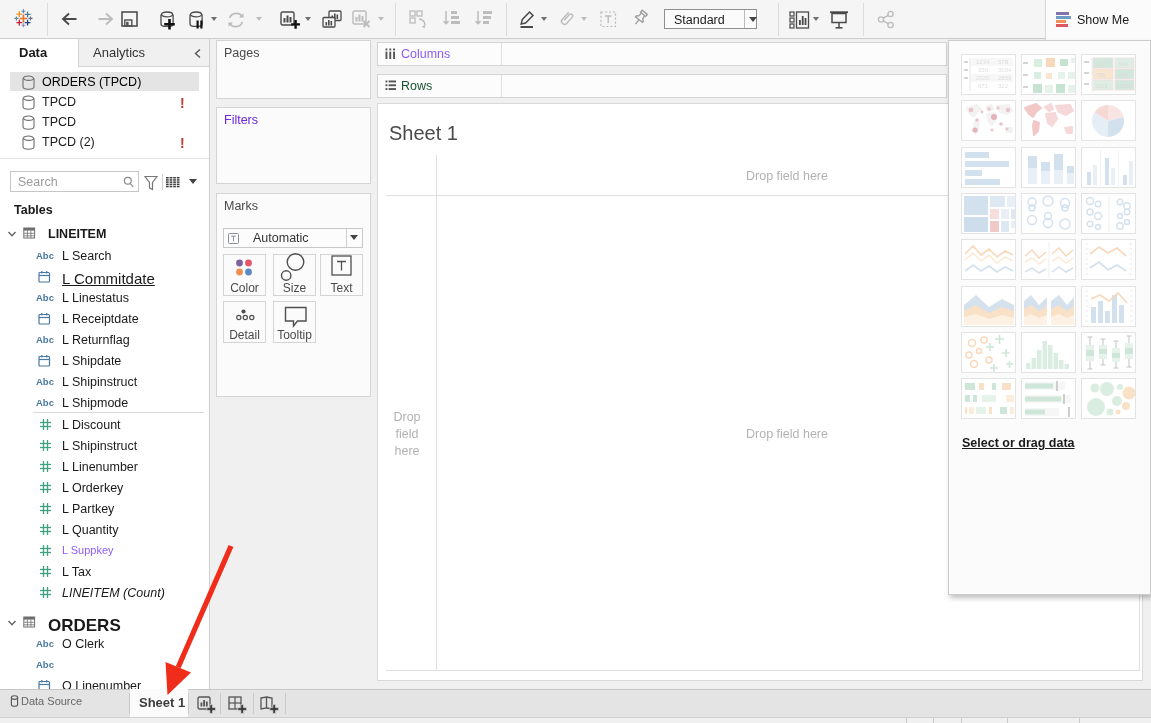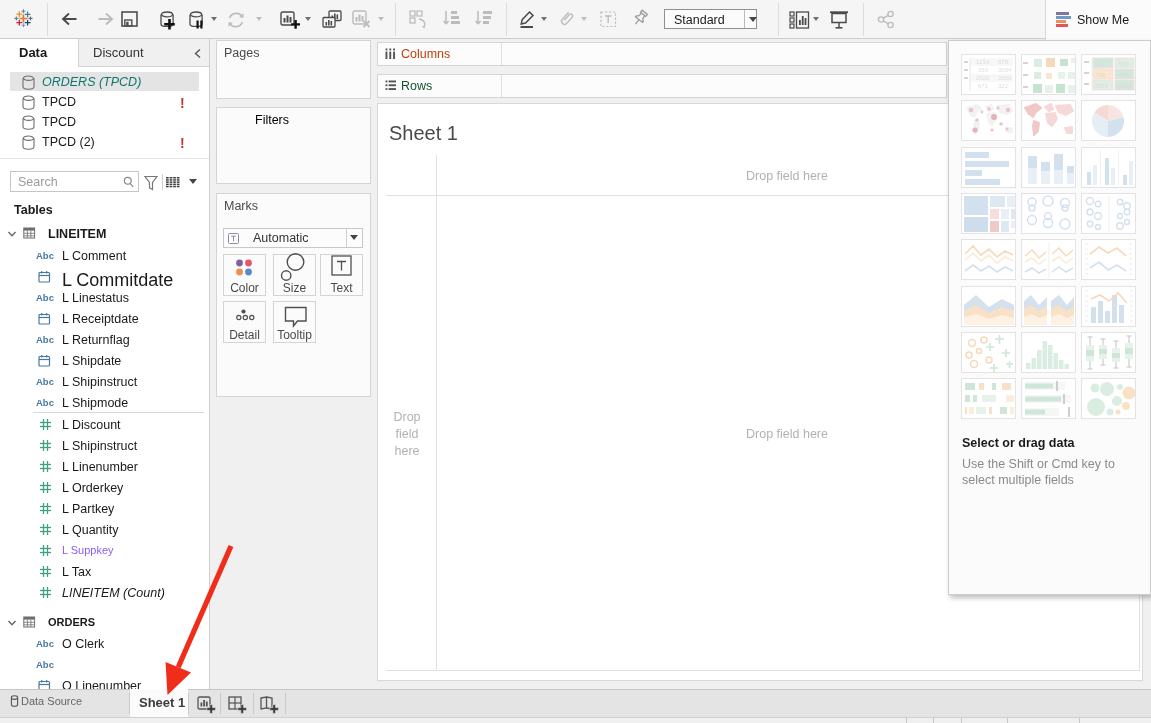--- a/index.html
+++ b/index.html
@@ -163,30 +163,30 @@
 <svg style="position:absolute;left:1056px;top:12px;" width="16" height="16" viewBox="0 0 16 16">
       <rect x="0" y="0" width="13" height="3" fill="#8074a8"></rect>
 <rect x="0" y="4" width="15" height="3" fill="#6e9bc4"></rect>
 <rect x="0" y="8" width="10" height="3" fill="#f0905a"></rect>
 <rect x="0" y="12" width="12" height="3" fill="#e0565f"></rect>
     </svg>
 <div class="txt" style="left:1077px;top:13px;font-size:12.5px;color:#1a1a1a;">Show Me</div>
 <div style="position:absolute;left:0;top:39px;width:210px;height:650px;background:#fff;"></div>
 <div style="position:absolute;left:78px;top:39px;width:132px;height:28px;background:#f0f0f0;border-left:1px solid #d4d4d4;border-bottom:1px solid #d4d4d4;"></div>
 <div class="txt" style="left:19px;top:45px;font-weight:bold;font-size:13px;color:#1a1a1a;">Data</div>
-<div class="txt" style="left:93px;top:45px;font-size:13px;color:#333;">Discount</div>
+<div class="txt" style="left:93px;top:45px;font-size:13px;color:#333;">Analytics</div>
 <svg style="position:absolute;left:193px;top:48px;" width="9" height="11" viewBox="0 0 9 11">
       <path d="M 7 1.5 L 2.5 5.5 L 7 9.5" fill="none" stroke="#555" stroke-width="1.4"></path>
     </svg>
 <div style="position:absolute;left:10px;top:72px;width:189px;height:19px;background:#e4e4e4;"></div>
 <svg style="position:absolute;left:22px;top:75px;" width="13.0" height="15.0" viewBox="0 0 13.0 15.0">
       <ellipse cx="6.5" cy="3.2" rx="5.0" ry="2.2" fill="none" stroke="#6e6e6e" stroke-width="1.1"></ellipse>
 <path d="M 1 3.2 L 1 11.8 A 5.0 2.2 0 0 0 12.0 11.8 L 12.0 3.2" fill="none" stroke="#6e6e6e" stroke-width="1.1"></path>
     </svg>
-<div class="txt" style="left:42px;top:75px;font-size:12.5px;color:#0f766e;font-style:italic;">ORDERS (TPCD)</div>
+<div class="txt" style="left:42px;top:75px;font-size:12.5px;color:#000000;">ORDERS (TPCD)</div>
 <svg style="position:absolute;left:22px;top:95px;" width="13.0" height="15.0" viewBox="0 0 13.0 15.0">
       <ellipse cx="6.5" cy="3.2" rx="5.0" ry="2.2" fill="none" stroke="#6e6e6e" stroke-width="1.1"></ellipse>
 <path d="M 1 3.2 L 1 11.8 A 5.0 2.2 0 0 0 12.0 11.8 L 12.0 3.2" fill="none" stroke="#6e6e6e" stroke-width="1.1"></path>
     </svg>
 <div class="txt" style="left:42px;top:95px;font-size:12.5px;color:#1a1a1a;">TPCD</div>
 <div class="txt" style="left:180px;top:95px;color:#c4372c;font-weight:bold;font-size:14px;">!</div>
 <svg style="position:absolute;left:22px;top:115px;" width="13.0" height="15.0" viewBox="0 0 13.0 15.0">
       <ellipse cx="6.5" cy="3.2" rx="5.0" ry="2.2" fill="none" stroke="#6e6e6e" stroke-width="1.1"></ellipse>
 <path d="M 1 3.2 L 1 11.8 A 5.0 2.2 0 0 0 12.0 11.8 L 12.0 3.2" fill="none" stroke="#6e6e6e" stroke-width="1.1"></path>
     </svg>
@@ -239,28 +239,28 @@
 <svg style="position:absolute;left:23px;top:227px;" width="13" height="12" viewBox="0 0 13 12">
       <rect x="0.8" y="1" width="10.8" height="10" fill="none" stroke="#6e6e6e" stroke-width="1"></rect>
 <rect x="0.8" y="1" width="10.8" height="2.6" fill="#6e6e6e"></rect>
 <line x1="1" y1="6.3" x2="11.3" y2="6.3" stroke="#6e6e6e" stroke-width="0.8"></line>
 <line x1="1" y1="8.8" x2="11.3" y2="8.8" stroke="#6e6e6e" stroke-width="0.8"></line>
 <line x1="4.4" y1="3.6" x2="4.4" y2="10.8" stroke="#6e6e6e" stroke-width="0.8"></line>
 <line x1="7.9" y1="3.6" x2="7.9" y2="10.8" stroke="#6e6e6e" stroke-width="0.8"></line>
     </svg>
 <div class="txt" style="left:48px;top:227px;font-weight:bold;font-size:12.5px;color:#1a1a1a;">LINEITEM</div>
 <div style="position:absolute;left:36px;top:250px;font-size:9.5px;color:#4879a0;font-weight:bold;letter-spacing:0px;">Abc</div>
-<div class="txt" style="left:62px;top:249px;font-size:12.5px;color:#1a1a1a;">L Comment</div>
+<div class="txt" style="left:62px;top:249px;font-size:12.5px;color:#1a1a1a;">L Search</div>
 <svg style="position:absolute;left:38px;top:270px;" width="13" height="13" viewBox="0 0 13 13">
       <rect x="1" y="2.5" width="10.5" height="9.5" rx="1" fill="none" stroke="#4879a0" stroke-width="1.2"></rect>
 <line x1="1" y1="5.5" x2="11.5" y2="5.5" stroke="#4879a0" stroke-width="1.2"></line>
 <line x1="3.8" y1="1" x2="3.8" y2="3.5" stroke="#4879a0" stroke-width="1.2"></line>
 <line x1="8.7" y1="1" x2="8.7" y2="3.5" stroke="#4879a0" stroke-width="1.2"></line>
     </svg>
-<div class="txt" style="left:62px;top:270px;font-size:18px;color:#1a1a1a;">L Commitdate</div>
+<div class="txt" style="left:62px;top:270px;font-size:15px;color:#1a1a1a;text-decoration:underline;">L Commitdate</div>
 <div style="position:absolute;left:36px;top:292px;font-size:9.5px;color:#4879a0;font-weight:bold;letter-spacing:0px;">Abc</div>
 <div class="txt" style="left:62px;top:291px;font-size:12.5px;color:#1a1a1a;">L Linestatus</div>
 <svg style="position:absolute;left:38px;top:312px;" width="13" height="13" viewBox="0 0 13 13">
       <rect x="1" y="2.5" width="10.5" height="9.5" rx="1" fill="none" stroke="#4879a0" stroke-width="1.2"></rect>
 <line x1="1" y1="5.5" x2="11.5" y2="5.5" stroke="#4879a0" stroke-width="1.2"></line>
 <line x1="3.8" y1="1" x2="3.8" y2="3.5" stroke="#4879a0" stroke-width="1.2"></line>
 <line x1="8.7" y1="1" x2="8.7" y2="3.5" stroke="#4879a0" stroke-width="1.2"></line>
     </svg>
 <div class="txt" style="left:62px;top:312px;font-size:12.5px;color:#1a1a1a;">L Receiptdate</div>
 <div style="position:absolute;left:36px;top:334px;font-size:9.5px;color:#4879a0;font-weight:bold;letter-spacing:0px;">Abc</div>
@@ -362,37 +362,37 @@
       <path d="M 1.5 2 L 5 5.8 L 8.5 2" fill="none" stroke="#666" stroke-width="1.4"></path>
     </svg>
 <svg style="position:absolute;left:23px;top:616px;" width="13" height="12" viewBox="0 0 13 12">
       <rect x="0.8" y="1" width="10.8" height="10" fill="none" stroke="#6e6e6e" stroke-width="1"></rect>
 <rect x="0.8" y="1" width="10.8" height="2.6" fill="#6e6e6e"></rect>
 <line x1="1" y1="6.3" x2="11.3" y2="6.3" stroke="#6e6e6e" stroke-width="0.8"></line>
 <line x1="1" y1="8.8" x2="11.3" y2="8.8" stroke="#6e6e6e" stroke-width="0.8"></line>
 <line x1="4.4" y1="3.6" x2="4.4" y2="10.8" stroke="#6e6e6e" stroke-width="0.8"></line>
 <line x1="7.9" y1="3.6" x2="7.9" y2="10.8" stroke="#6e6e6e" stroke-width="0.8"></line>
     </svg>
-<div class="txt" style="left:48px;top:616px;font-weight:bold;font-size:11px;color:#1a1a1a;">ORDERS</div>
+<div class="txt" style="left:48px;top:616px;font-weight:bold;font-size:17px;color:#1a1a1a;">ORDERS</div>
 <div style="position:absolute;left:36px;top:638px;font-size:9.5px;color:#4879a0;font-weight:bold;letter-spacing:0px;">Abc</div>
 <div class="txt" style="left:62px;top:637px;font-size:12.5px;color:#1a1a1a;">O Clerk</div>
 <div style="position:absolute;left:36px;top:659px;font-size:9.5px;color:#4879a0;font-weight:bold;letter-spacing:0px;">Abc</div>
 <div class="txt" style="left:62px;top:658px;font-size:12.5px;color:#1a1a1a;margin-top:44px;">O Comment</div>
 <svg style="position:absolute;left:38px;top:679px;" width="13" height="13" viewBox="0 0 13 13">
       <rect x="1" y="2.5" width="10.5" height="9.5" rx="1" fill="none" stroke="#4879a0" stroke-width="1.2"></rect>
 <line x1="1" y1="5.5" x2="11.5" y2="5.5" stroke="#4879a0" stroke-width="1.2"></line>
 <line x1="3.8" y1="1" x2="3.8" y2="3.5" stroke="#4879a0" stroke-width="1.2"></line>
 <line x1="8.7" y1="1" x2="8.7" y2="3.5" stroke="#4879a0" stroke-width="1.2"></line>
     </svg>
 <div class="txt" style="left:62px;top:679px;font-size:12.5px;color:#1a1a1a;">O Linenumber</div>
 <div style="position:absolute;left:209px;top:39px;width:1px;height:650px;background:#cfcfcf;"></div>
 <div style="position:absolute;left:216px;top:40px;width:155px;height:59px;background:#fbfbfb;border:1px solid #d4d4d4;"></div>
 <div class="txt" style="left:224px;top:46px;font-size:12.5px;color:#4a4a4a;">Pages</div>
 <div style="position:absolute;left:216px;top:107px;width:155px;height:77px;background:#fbfbfb;border:1px solid #d4d4d4;"></div>
-<div class="txt" style="left:224px;top:113px;font-size:12.5px;color:#000000;margin-left:31px;">Filters</div>
+<div class="txt" style="left:224px;top:113px;font-size:12.5px;color:#6d28d9;">Filters</div>
 <div style="position:absolute;left:216px;top:193px;width:155px;height:204px;background:#fbfbfb;border:1px solid #d4d4d4;"></div>
 <div class="txt" style="left:224px;top:199px;font-size:12.5px;color:#4a4a4a;">Marks</div>
 <div style="position:absolute;left:223px;top:228px;width:140px;height:20px;background:#fcfcfc;border:1px solid #c8c8c8;"></div>
 <svg style="position:absolute;left:228px;top:233px;" width="11" height="11" viewBox="0 0 11 11">
       <rect x="0.5" y="0.5" width="10" height="10" rx="1" fill="none" stroke="#8a8f9d" stroke-width="1"></rect>
 <path d="M 3.2 3.2 h 4.6 M 5.5 3.2 v 5" stroke="#8a8f9d" stroke-width="1" fill="none"></path>
     </svg>
 <div class="txt" style="left:253px;top:231px;font-size:12.5px;color:#333;">Automatic</div>
 <div style="position:absolute;left:346px;top:229px;width:1px;height:18px;background:#d0d0d0;"></div>
 <div style="position:absolute;left:350px;top:235px;width:0;height:0;border-left:4.5px solid transparent;border-right:4.5px solid transparent;border-top:5.5px solid #444;"></div>
@@ -433,21 +433,21 @@
 <svg style="position:absolute;left:385px;top:48px;" width="12" height="12" viewBox="0 0 12 12">
       <g fill="#555">
         <rect x="0.5" y="0.5" width="1.9" height="1.9"></rect>
         <rect x="4.3" y="0.5" width="1.9" height="1.9"></rect>
         <rect x="8.1" y="0.5" width="1.9" height="1.9"></rect>
         <rect x="0.5" y="3.6" width="1.9" height="7.4"></rect>
         <rect x="4.3" y="3.6" width="1.9" height="7.4"></rect>
         <rect x="8.1" y="3.6" width="1.9" height="7.4"></rect>
       </g>
     </svg>
-<div class="txt" style="left:401px;top:47px;font-size:12.5px;color:#c2410c;">Columns</div>
+<div class="txt" style="left:401px;top:47px;font-size:12.5px;color:#8b5cf6;">Columns</div>
 <div style="position:absolute;left:501px;top:43px;width:1px;height:22px;background:#e0e0e0;"></div>
 <div style="position:absolute;left:377px;top:74px;width:570px;height:24px;background:#fcfcfc;border:1px solid #d4d4d4;"></div>
 <svg style="position:absolute;left:385px;top:80px;" width="12" height="12" viewBox="0 0 12 12">
       <g fill="#555">
         <rect x="0.5" y="0.5" width="1.9" height="1.9"></rect>
         <rect x="0.5" y="4.3" width="1.9" height="1.9"></rect>
         <rect x="0.5" y="8.1" width="1.9" height="1.9"></rect>
         <rect x="3.6" y="0.5" width="7.4" height="1.9"></rect>
         <rect x="3.6" y="4.3" width="7.4" height="1.9"></rect>
         <rect x="3.6" y="8.1" width="7.4" height="1.9"></rect>
@@ -895,22 +895,21 @@
           <circle cx="38" cy="8" r="3"></circle>
           <circle cx="28" cy="33" r="3.5"></circle>
         </g>
 <g fill="#f4c492">
           <circle cx="47" cy="14" r="6.5"></circle>
           <circle cx="44" cy="27" r="4"></circle>
           <circle cx="36" cy="33" r="2.5"></circle>
         </g>
       </g>
     </svg>
-<div class="txt" style="left:962px;top:436px;font-weight:bold;font-size:12.5px;color:#1a1a1a;">Select or drag data</div>
-<div style="position:absolute;left:962px;top:456px;width:160px;font-size:12.5px;color:#8a8a8a;line-height:16px;">Use the Shift or Cmd key to select multiple fields</div>
+<div class="txt" style="left:962px;top:436px;font-weight:bold;font-size:12.5px;color:#1a1a1a;text-decoration:underline;">Select or drag data</div>
 <div style="position:absolute;left:0;top:689px;width:1151px;height:28px;background:#e4e4e4;border-top:1px solid #c6c6c6;"></div>
 <svg style="position:absolute;left:10px;top:695px;" width="9" height="13" viewBox="0 0 9 13">
       <ellipse cx="4.5" cy="2.6" rx="3.1" ry="1.8" fill="none" stroke="#555" stroke-width="1.1"></ellipse>
 <path d="M 1.4 2.6 L 1.4 9.4 A 3.1 1.8 0 0 0 7.6 9.4 L 7.6 2.6" fill="none" stroke="#555" stroke-width="1.1"></path>
     </svg>
 <div class="txt" style="left:21px;top:695px;font-size:11px;color:#666;">Data Source</div>
 <div style="position:absolute;left:130px;top:689px;width:58px;height:28px;background:#fbfbfb;"></div>
 <div class="txt" style="left:139px;top:695px;font-size:13px;font-weight:bold;color:#3c3c3c;">Sheet 1</div>
 <div style="position:absolute;left:129px;top:693px;width:1px;height:21px;background:#c9c9c9;"></div>
 <div style="position:absolute;left:188px;top:693px;width:1px;height:21px;background:#c9c9c9;"></div>

